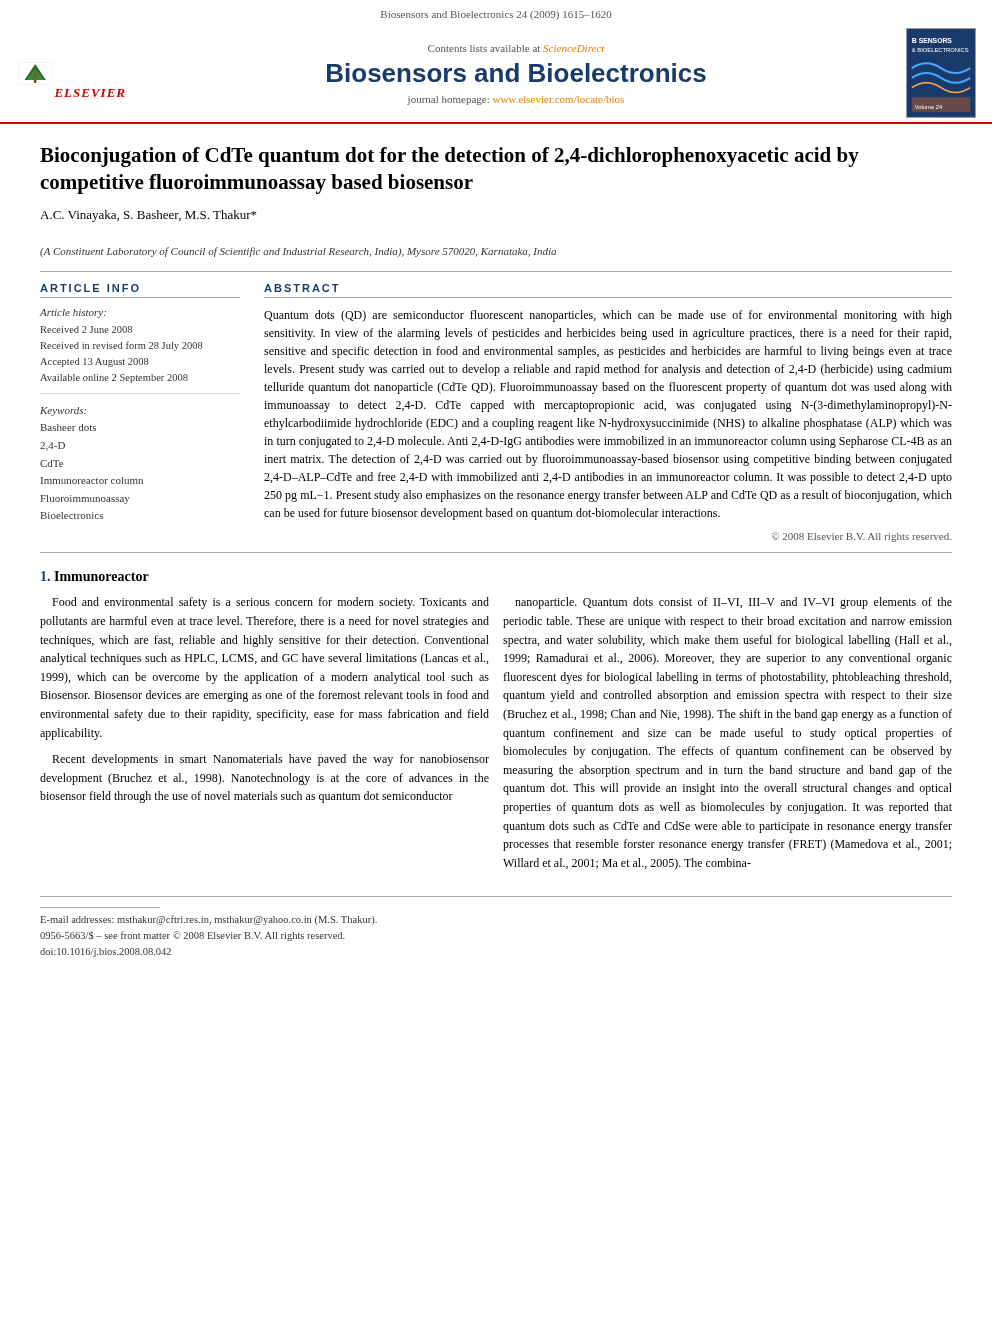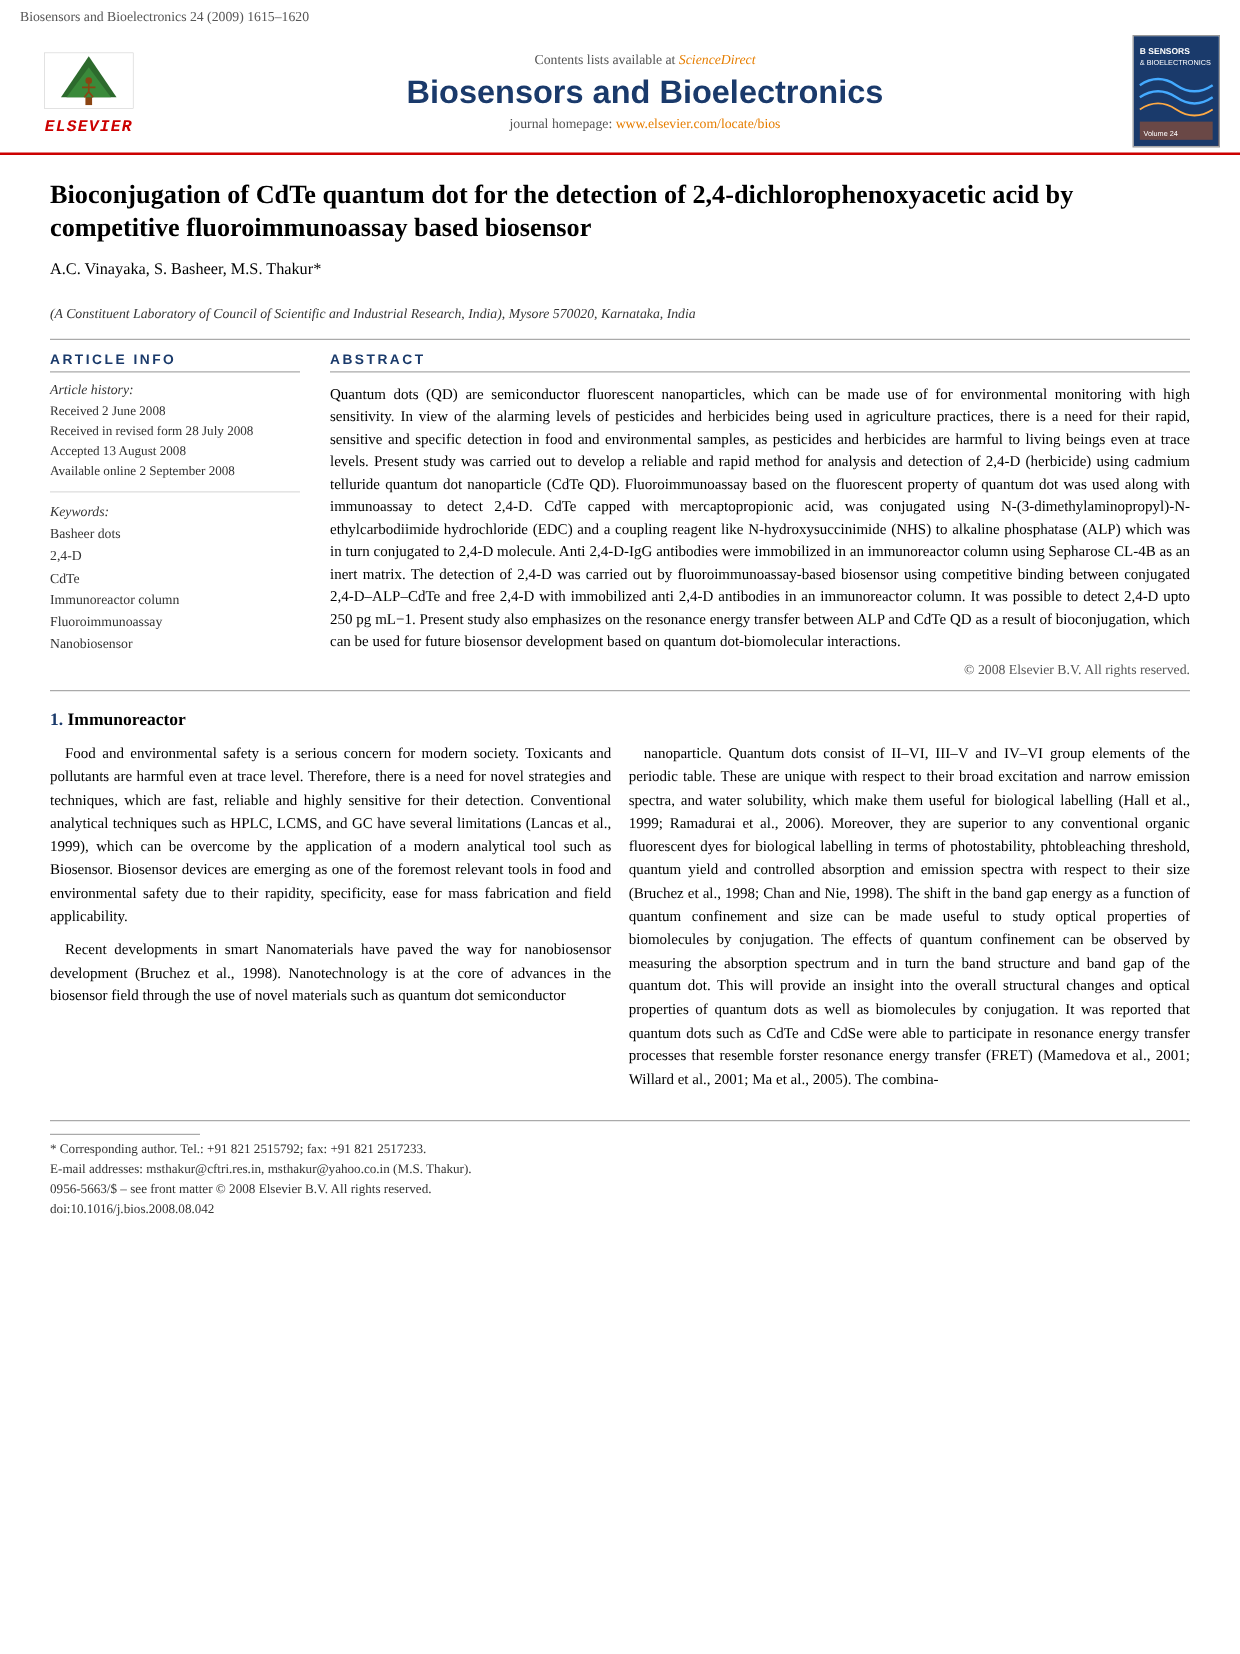--- a/index.html
+++ b/index.html
@@ -20,39 +20,37 @@
     }
 
     
     .journal-header {
       border-bottom: 2px solid #c00;
       padding: 8px 16px 0 16px;
       position: relative;
     }
 
     .journal-citation {
-      text-align: left;
+      text-align: center;
       font-size: 11px;
       color: #555;
       padding-bottom: 4px;
     }
 
     .header-inner {
       display: flex;
       align-items: center;
       justify-content: space-between;
       padding: 4px 0;
     }
 
     .elsevier-logo-area {
       display: flex;
-      flex-direction: column;
-      align-items: center;
+      align-items: flex-end;
       width: 110px;
-      font-family: Liberation Mono, monospace;
     }
 
     .elsevier-tree {
       width: 80px;
       height: 55px;
     }
 
     .elsevier-label {
       font-size: 13px;
       font-weight: bold;
@@ -363,21 +361,21 @@
           <div class="ah-row">Available online 2 September 2008</div>
         </div>
 
         <div class="keywords-section">
           <div class="kw-title">Keywords:</div>
           <div class="kw-item">Basheer dots</div>
           <div class="kw-item">2,4-D</div>
           <div class="kw-item">CdTe</div>
           <div class="kw-item">Immunoreactor column</div>
           <div class="kw-item">Fluoroimmunoassay</div>
-          <div class="kw-item">Nanobiosensor</div>
+          <div class="kw-item">Bioelectronics</div>
         </div>
       </div>
 
       <div class="right-col">
         <div class="section-title">ABSTRACT</div>
         <div class="abstract-text">Quantum dots (QD) are semiconductor fluorescent nanoparticles, which can be made use of for environmental monitoring with high sensitivity. In view of the alarming levels of pesticides and herbicides being used in agriculture practices, there is a need for their rapid, sensitive and specific detection in food and environmental samples, as pesticides and herbicides are harmful to living beings even at trace levels. Present study was carried out to develop a reliable and rapid method for analysis and detection of 2,4-D (herbicide) using cadmium telluride quantum dot nanoparticle (CdTe QD). Fluoroimmunoassay based on the fluorescent property of quantum dot was used along with immunoassay to detect 2,4-D. CdTe capped with mercaptopropionic acid, was conjugated using N-(3-dimethylaminopropyl)-N-ethylcarbodiimide hydrochloride (EDC) and a coupling reagent like N-hydroxysuccinimide (NHS) to alkaline phosphatase (ALP) which was in turn conjugated to 2,4-D molecule. Anti 2,4-D-IgG antibodies were immobilized in an immunoreactor column using Sepharose CL-4B as an inert matrix. The detection of 2,4-D was carried out by fluoroimmunoassay-based biosensor using competitive binding between conjugated 2,4-D–ALP–CdTe and free 2,4-D with immobilized anti 2,4-D antibodies in an immunoreactor column. It was possible to detect 2,4-D upto 250 pg mL−1. Present study also emphasizes on the resonance energy transfer between ALP and CdTe QD as a result of bioconjugation, which can be used for future biosensor development based on quantum dot-biomolecular interactions.</div>
         <div class="copyright-line">© 2008 Elsevier B.V. All rights reserved.</div>
       </div>
     </div>
 
@@ -397,23 +395,20 @@
       <div class="body-col">
         <div class="body-text">
           <p>nanoparticle. Quantum dots consist of II–VI, III–V and IV–VI group elements of the periodic table. These are unique with respect to their broad excitation and narrow emission spectra, and water solubility, which make them useful for biological labelling (Hall et al., 1999; Ramadurai et al., 2006). Moreover, they are superior to any conventional organic fluorescent dyes for biological labelling in terms of photostability, phtobleaching threshold, quantum yield and controlled absorption and emission spectra with respect to their size (Bruchez et al., 1998; Chan and Nie, 1998). The shift in the band gap energy as a function of quantum confinement and size can be made useful to study optical properties of biomolecules by conjugation. The effects of quantum confinement can be observed by measuring the absorption spectrum and in turn the band structure and band gap of the quantum dot. This will provide an insight into the overall structural changes and optical properties of quantum dots as well as biomolecules by conjugation. It was reported that quantum dots such as CdTe and CdSe were able to participate in resonance energy transfer processes that resemble forster resonance energy transfer (FRET) (Mamedova et al., 2001; Willard et al., 2001; Ma et al., 2005). The combina-</p>
         </div>
       </div>
     </div>
 
     <div class="footer-area">
       <hr class="footer-divider">
       <div class="footer-note">
-        <span>* Corresponding author. Tel.: +91 821 2515792; fax: +91 821 2517233.</span>
-      </div>
-      <div class="footer-note">
         <span>E-mail addresses:</span>
         <span>msthakur@cftri.res.in, msthakur@yahoo.co.in (M.S. Thakur).</span>
       </div>
       <div class="footer-note">
         <span>0956-5663/$ – see front matter © 2008 Elsevier B.V. All rights reserved.</span>
       </div>
       <div class="footer-note">
         <span>doi:10.1016/j.bios.2008.08.042</span>
       </div>
     </div>

